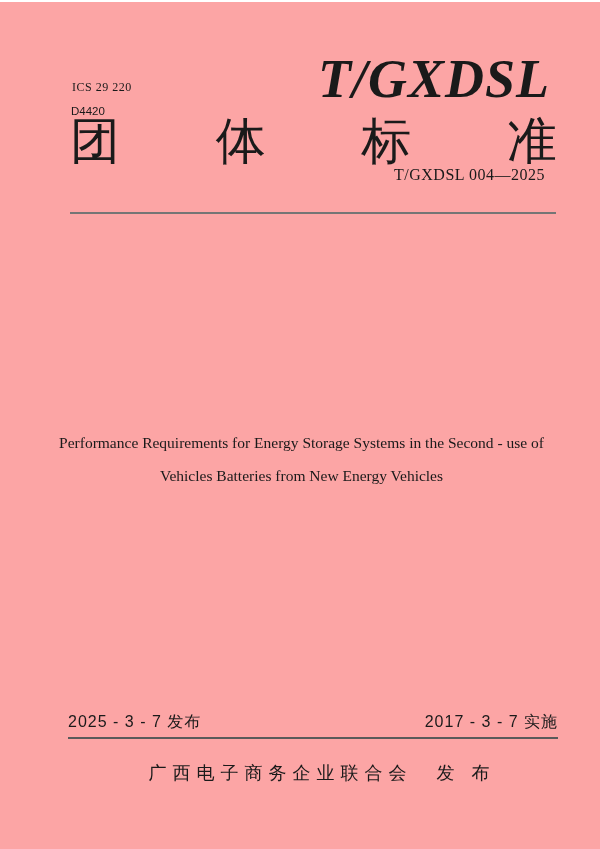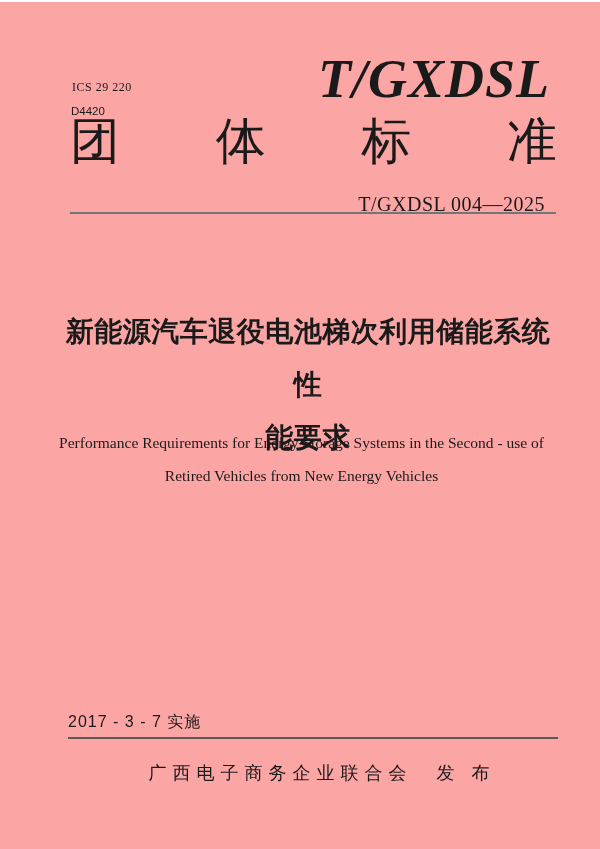--- a/index.html
+++ b/index.html
@@ -50,23 +50,23 @@
     width: 487px;
     display: flex;
     justify-content: space-between;
     font-size: 50px;
     line-height: 1.1;
     font-weight: 400;
   }
   .standard-number {
     position: absolute;
     right: 55px;
-    top: 191px;
+    top: 164px;
     font-family: "Liberation Serif", serif;
-    font-size: 20px;
+    font-size: 16px;
     letter-spacing: 0.5px;
     white-space: nowrap;
   }
   .header-divider {
     position: absolute;
     left: 70px;
     top: 210px;
     width: 486px;
     height: 2px;
     background: #757575;
@@ -140,31 +140,28 @@
     <span>团</span>
     <span>体</span>
     <span>标</span>
     <span>准</span>
   </div>
 
   <div class="standard-number">T/GXDSL  004—2025</div>
 
   <div class="header-divider"></div>
 
-  <h1 class="title-cn">
-    <span>新能源汽车退役电池梯次利用储能系统性</span>
-    <span>能要求</span>
-  </h1>
 
   <h2 class="title-en">
     <span>Performance Requirements for Energy Storage Systems in the Second - use of</span>
-    <span>Retired Vehicles from New Energy Vehicles</span>
+    <span>Vehicles Batteries from New Energy Vehicles</span>
   </h2>
 
   <div class="dates-row">
+    <span>2025 - 3 - 7 发布</span>
     <span>2017 - 3 - 7 实施</span>
   </div>
 
   <div class="publisher-row">
     <span>广西电子商务企业联合会</span><span class="publisher-gap"></span><span>发 布</span>
   </div>
 
 </div>
 
 </body></html>

